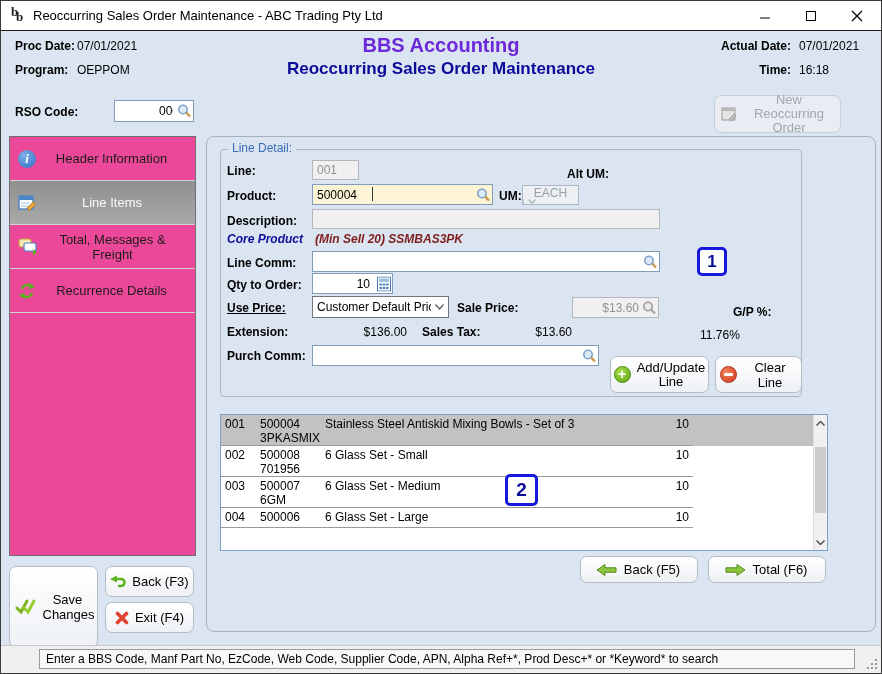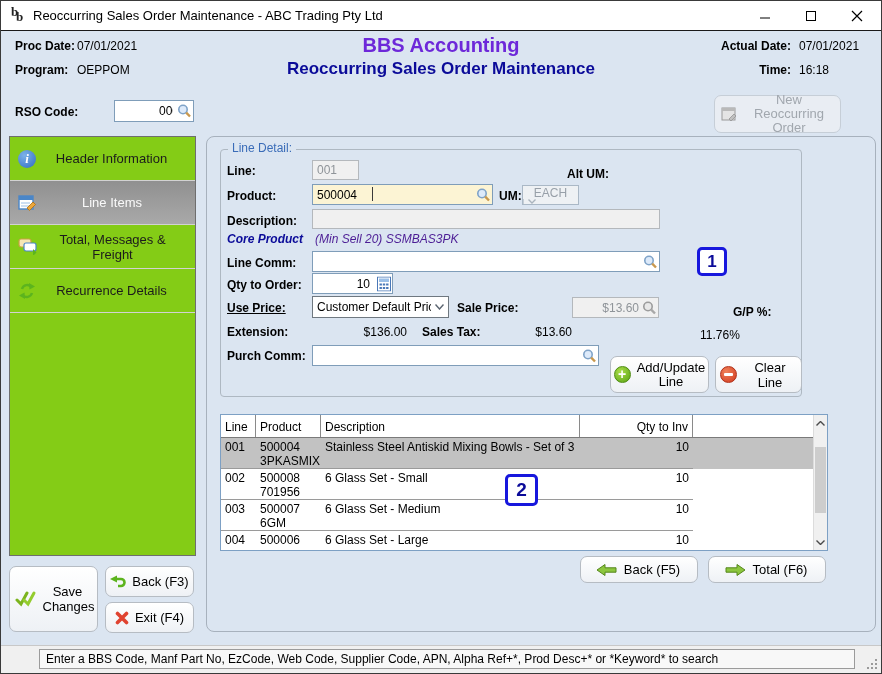--- a/index.html
+++ b/index.html
@@ -61,21 +61,21 @@
     border:1px solid #4e8c10; color:#fff; font-weight:bold; font-size:14px;
     display:flex; align-items:center; justify-content:center; line-height:1; }
   .circle-plus::before { content:"+"; margin-top:-1px; }
   .circle-minus { width:17px; height:17px; border-radius:50%;
     background:radial-gradient(circle at 35% 30%, #f08058, #d23a20);
     border:1px solid #b03018; display:flex; align-items:center; justify-content:center; }
   .circle-minus::before { content:""; width:9px; height:3px; background:#fff; border-radius:1px; }
 
   
   .sidebar { position:absolute; left:8px; top:135px; width:187px; height:420px;
-    background:#84cc16; border:1px solid #6e6e6e; }
+    background:#ec4899; border:1px solid #6e6e6e; }
   .side-item { height:44px; display:flex; align-items:center; padding:0 8px;
     border-bottom:1px solid #d2d2d2; font-size:13px; color:#1c1c1c; }
   .side-item .txt { flex:1; text-align:center; }
   .side-item.selected { background:linear-gradient(#909090,#a9a9a9); color:#fafafa; }
   .icon-info { width:18px; height:18px; border-radius:50%;
     background:radial-gradient(circle at 35% 30%, #7cb2ea, #2f6bc0);
     color:#fff; display:flex; align-items:center; justify-content:center;
     font-family:"Liberation Serif",serif; font-style:italic; font-weight:bold; font-size:13px; }
   .icon-info::before { content:"i"; }
 
@@ -231,21 +231,21 @@
             <path d="M4 7 A5.5 5.5 0 0 1 13.5 5" fill="none" stroke="#5cb41e" stroke-width="2.4"></path>
             <polygon points="11,1 17,4.5 11.5,7.5" fill="#5cb41e"></polygon>
             <path d="M14 11 A5.5 5.5 0 0 1 4.5 13" fill="none" stroke="#5cb41e" stroke-width="2.4"></path>
             <polygon points="7,17 1,13.5 6.5,10.5" fill="#5cb41e"></polygon>
           </svg>
       </span>
       <span class="txt">Recurrence Details</span>
     </div>
   </div>
 
-  <div class="btn" style="left:8px; top:565px; width:89px; height:66px; flex-direction:row; padding:0 4px;">
+  <div class="btn" style="left:8px; top:565px; width:89px; height:82px; flex-direction:row; padding:0 4px;">
     <span class="ic">
       <svg width="22" height="18">
           <path d="M2 10 L6 14 L12 3" fill="none" stroke="#7cb41e" stroke-width="3" stroke-linecap="round"></path>
           <path d="M9 10 L13 14 L19 3" fill="none" stroke="#94cc2e" stroke-width="3" stroke-linecap="round"></path>
         </svg>
     </span>
     <span style="width:50px; line-height:15px;">Save Changes</span>
   </div>
   <div class="btn" style="left:104px; top:565px; width:89px; height:31px;">
     <span class="ic">
@@ -296,21 +296,21 @@
           </svg>
       </span>
     </div>
 
     <span class="label" style="left:20px; top:77px;">Description:</span>
     <div class="field disabled" style="left:105px; top:72px; width:348px; height:20px;">
       <input type="text" readonly="" value="" style="">
     </div>
 
     <span class="value-text" style="left:20px; top:95px; font-weight:bold; font-style:italic; color:#0b0b99;">Core Product</span>
-    <span class="value-text" style="left:108px; top:95px; font-weight:normal; font-style:italic; color:#4c1d95;">(Min Sell 20) SSMBAS3PK</span>
+    <span class="value-text" style="left:108px; top:95px; font-weight:bold; font-style:italic; color:#7f1d1d;">(Min Sell 20) SSMBAS3PK</span>
 
     <span class="label" style="left:20px; top:119px;">Line Comm:</span>
     <div class="field" style="left:105px; top:114px; width:348px; height:21px;">
       <input type="text" readonly="" style="padding-right: 20px;" value="">
       <span class="mag">
         <svg width="15" height="15">
             <circle cx="6" cy="6" r="4.2" fill="#ddeafa" stroke="#7fa3c8" stroke-width="1.6"></circle>
             <line x1="9.2" y1="9.2" x2="13" y2="13" stroke="#c9984e" stroke-width="2.4"></line>
           </svg>
       </span>
@@ -377,26 +377,20 @@
     <div class="btn" style="left:403px; top:219px; width:99px; height:37px; padding:0 4px;">
       <span class="ic circle-plus"></span>
       <span style="line-height:14px;">Add/Update Line</span>
     </div>
     <div class="btn" style="left:508px; top:219px; width:87px; height:37px; padding:0 4px;">
       <span class="ic circle-minus"></span>
       <span>Clear Line</span>
     </div>
 
     <div class="grid">
-      <div class="grid-head">
-        <div class="c c-line">Line</div>
-        <div class="c c-prod">Product</div>
-        <div class="c c-desc">Description</div>
-        <div class="c c-qty">Qty to Inv</div>
-      </div>
 
       <div class="grid-row selected r31">
         <div class="cells">
           <div class="cell c-line">001</div>
           <div class="cell c-prod">
               <div>500004</div>
               <div>3PKASMIX</div>
             </div>
           <div class="cell c-desc">Stainless Steel Antiskid Mixing Bowls - Set of 3</div>
           <div class="cell c-qty">10</div>

